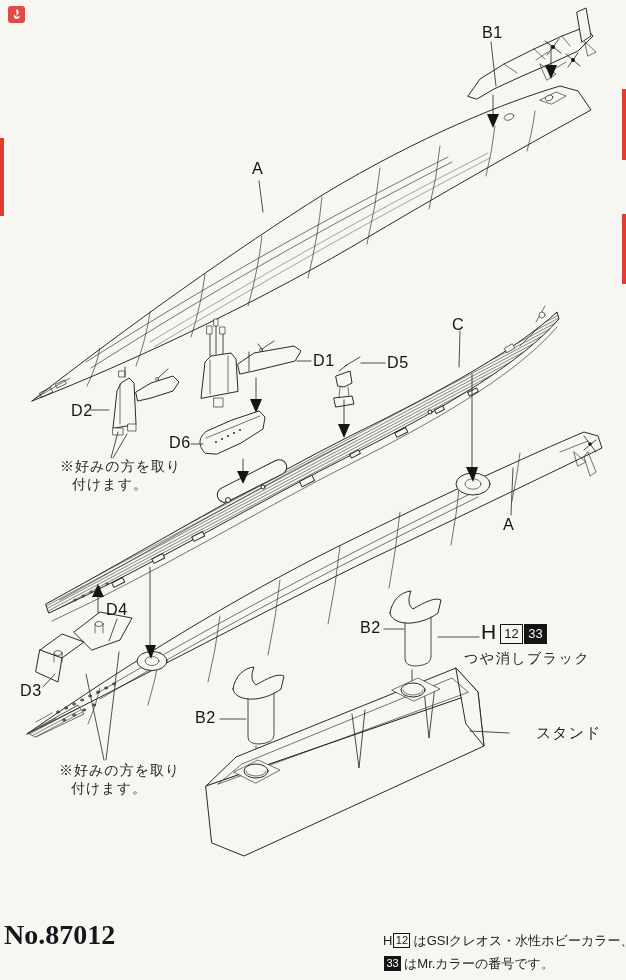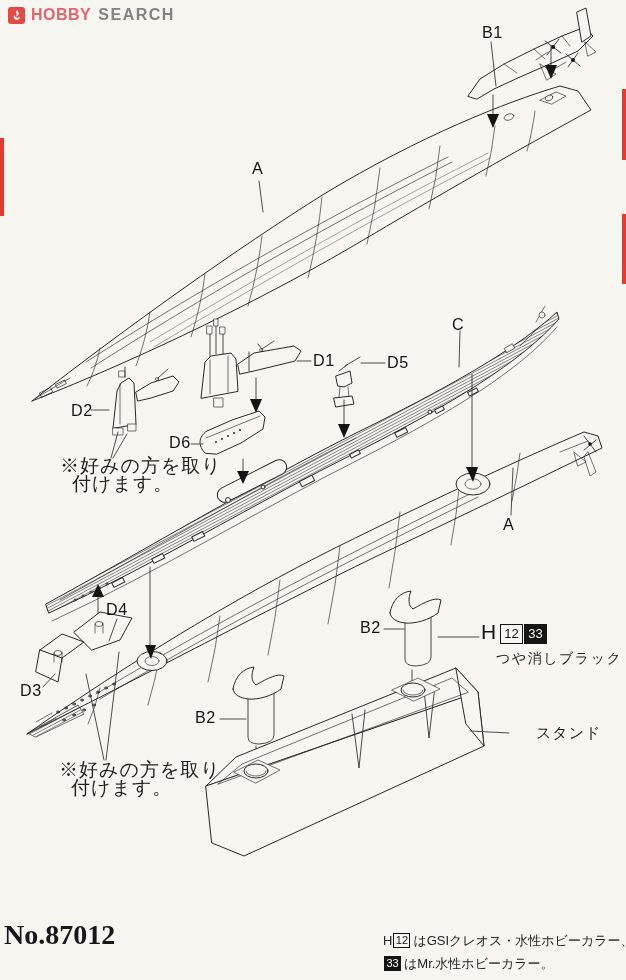--- a/index.html
+++ b/index.html
@@ -20,39 +20,39 @@
   svg.art .thin{stroke-width:0.65;}
   svg.art .mid{stroke-width:0.85;}
   svg.art .leader{stroke-width:0.9;stroke:#3a3a3a;}
   svg.art .gray{stroke:#8d8d8d;stroke-width:0.8;}
   
   .plabel{
     position:absolute;font-size:17px;font-weight:500;color:#141414;
     letter-spacing:0.5px;transform:scaleX(.95);transform-origin:left top;white-space:nowrap;
   }
   .note{
-    position:absolute;font-size:19px;color:#1f1f1f;letter-spacing:1px;
+    position:absolute;font-size:14px;color:#1f1f1f;letter-spacing:1px;
     line-height:18px;white-space:nowrap;font-weight:500;
   }
   .jp{font-family:"Liberation Sans", sans-serif;}
   
   .logo{position:absolute;left:8px;top:6px;display:flex;align-items:center;}
   .logo-icon{width:17px;height:17px;border-radius:3px;background:#e24a46;position:relative;flex:0 0 auto;}
   .logo-text{margin-left:6px;font-size:16px;font-weight:700;letter-spacing:0.5px;white-space:nowrap;}
   .brand1{color:#e2646c;}
   .brand2{color:#828282;margin-left:7px;letter-spacing:1.5px;}
   
   .callout-h{position:absolute;left:481px;top:620px;font-size:21px;color:#141414;}
   .codebox{
     position:absolute;box-sizing:border-box;width:23px;height:20px;
     font-size:13px;text-align:center;line-height:17px;letter-spacing:0;
   }
   .codebox.white{border:1.6px solid #141414;background:#f8f6f1;color:#141414;}
   .codebox.black{background:#141414;color:#f8f6f1;border:1.6px solid #141414;}
-  .paint-name{position:absolute;left:496px;top:650px;font-size:14px;letter-spacing:1.5px;color:#1f1f1f;}
+  .paint-name{position:absolute;left:464px;top:650px;font-size:14px;letter-spacing:1.5px;color:#1f1f1f;}
   .stand-label{position:absolute;left:536px;top:724px;font-size:15px;letter-spacing:1px;color:#1f1f1f;}
   
   .kitno{position:absolute;left:4px;top:919px;font-family:"Liberation Serif", serif;font-weight:700;font-size:28px;color:#16161c;}
   .legend{position:absolute;left:383px;top:929px;font-size:13px;color:#1c1c1c;line-height:23px;}
   .legend-row{display:flex;align-items:center;white-space:nowrap;}
   .legend .inlinebox{
     display:inline-block;box-sizing:border-box;min-width:17px;height:15px;
     font-size:11px;line-height:12px;text-align:center;margin:0 3px 0 1px;padding:0 1px;
   }
   .legend .inlinebox.white{border:1.4px solid #141414;color:#141414;background:#f8f6f1;}
@@ -305,23 +305,20 @@
     <path class="leader" d="M104,760 L86,674 M106,760 L119,652"></path>
   </g>
 </svg>
 
 <div class="logo">
   <div class="logo-icon">
     <svg width="17" height="17" viewBox="0 0 17 17">
       <path d="M9,3 C6.6,5.6 10,6.6 8.2,9.6 C11,8.6 11.6,5.4 9,3 Z M6.2,8.2 C5,10.4 6.4,12.6 8.6,12.8 C10.8,13 12.2,11 11.6,9.2 C10.4,11.4 7.4,11.2 6.2,8.2 Z" fill="#ffffff"></path>
     </svg>
   </div>
-  <div class="logo-text">
-    <span class="brand1">HOBBY</span><span class="brand2">SEARCH</span>
-  </div>
 </div>
 
 <div class="plabel" style="left:482px;top:23px;">B1</div>
 <div class="plabel" style="left:252px;top:159px;">A</div>
 <div class="plabel" style="left:452px;top:315px;">C</div>
 <div class="plabel" style="left:313px;top:351px;">D1</div>
 <div class="plabel" style="left:387px;top:353px;">D5</div>
 <div class="plabel" style="left:71px;top:401px;">D2</div>
 <div class="plabel" style="left:169px;top:433px;">D6</div>
 <div class="plabel" style="left:503px;top:515px;">A</div>
@@ -348,15 +345,15 @@
 
 <div class="kitno">No.87012</div>
 <div class="legend jp">
   <div class="legend-row">
     <span>H</span>
     <span class="inlinebox white">12</span>
     <span>はGSIクレオス・水性ホビーカラー、</span>
   </div>
   <div class="legend-row">
     <span class="inlinebox black">33</span>
-    <span>はMr.水性ホビーカラー。</span>
+    <span>はMr.カラーの番号です。</span>
   </div>
 </div>
 
 </body></html>

